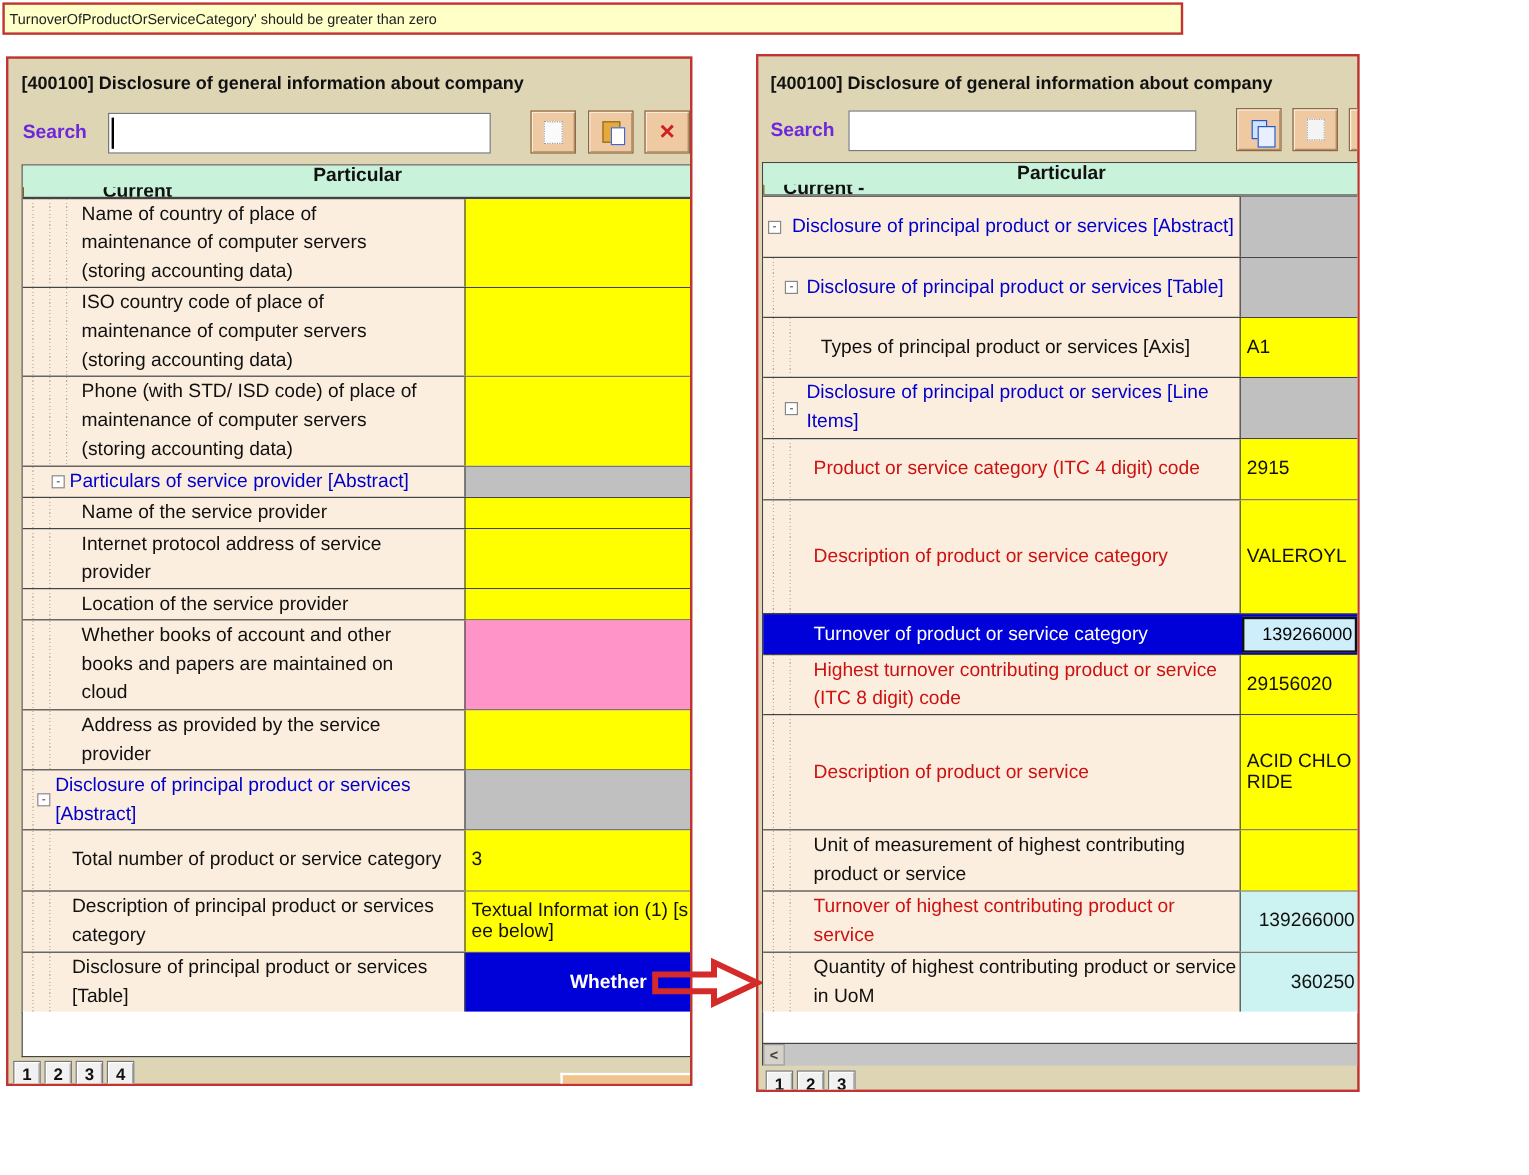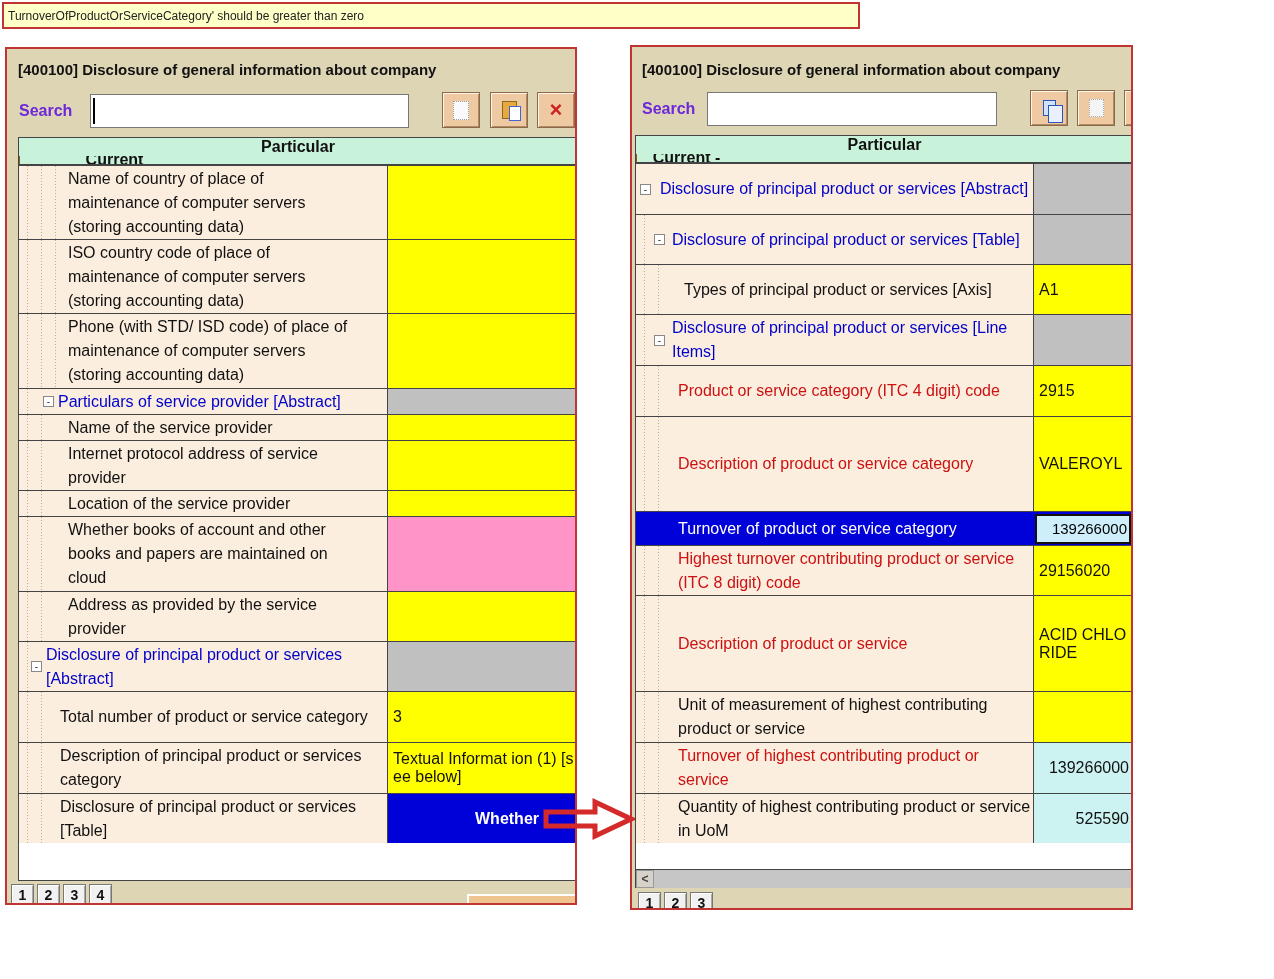--- a/index.html
+++ b/index.html
@@ -1,20 +1,20 @@
 <!DOCTYPE html>
 <html><head>
 <meta charset="utf-8">
 <style>
   * { margin:0; padding:0; box-sizing:border-box; }
   html,body { width:1274px; height:979px; background:#ffffff;
     font-family:"Liberation Sans", sans-serif; overflow:hidden; }
 
   
-  .error-bar { position:absolute; left:2px; top:2px; width:858px; height:27px;
+  .error-bar { position:absolute; left:2px; top:2px; width:984px; height:27px;
     background:#ffffc8; border:2px solid #c03434; display:flex; align-items:center;
     padding-left:4px; font-size:12px; color:#222; }
 
   
   .panel { position:absolute; background:#ded5b5; border:2px solid #c03434; overflow:hidden; }
   #left-panel  { left:5px;   top:47px; width:572px; height:858px; }
   #right-panel { left:630px; top:45px; width:503px; height:865px; }
 
   .panel-title { position:absolute; font-size:15px; font-weight:bold; color:#111;
     white-space:nowrap; overflow:hidden; }
@@ -396,21 +396,21 @@
         </div>
       <div class="vcell bg-cyan val-right">
           <span>139266000</span>
         </div>
     </div>
     <div class="trow h51">
       <div class="pcell g2 p46">
           <span class="lbl">Quantity of highest contributing product or service in UoM</span>
         </div>
       <div class="vcell bg-cyan val-right">
-          <span>525590</span>
+          <span>360250</span>
         </div>
     </div>
   </div>
 
   <div class="white-fill"></div>
 
   <div class="hscroll">
     <div class="sbtn">&lt;</div>
   </div>
 

